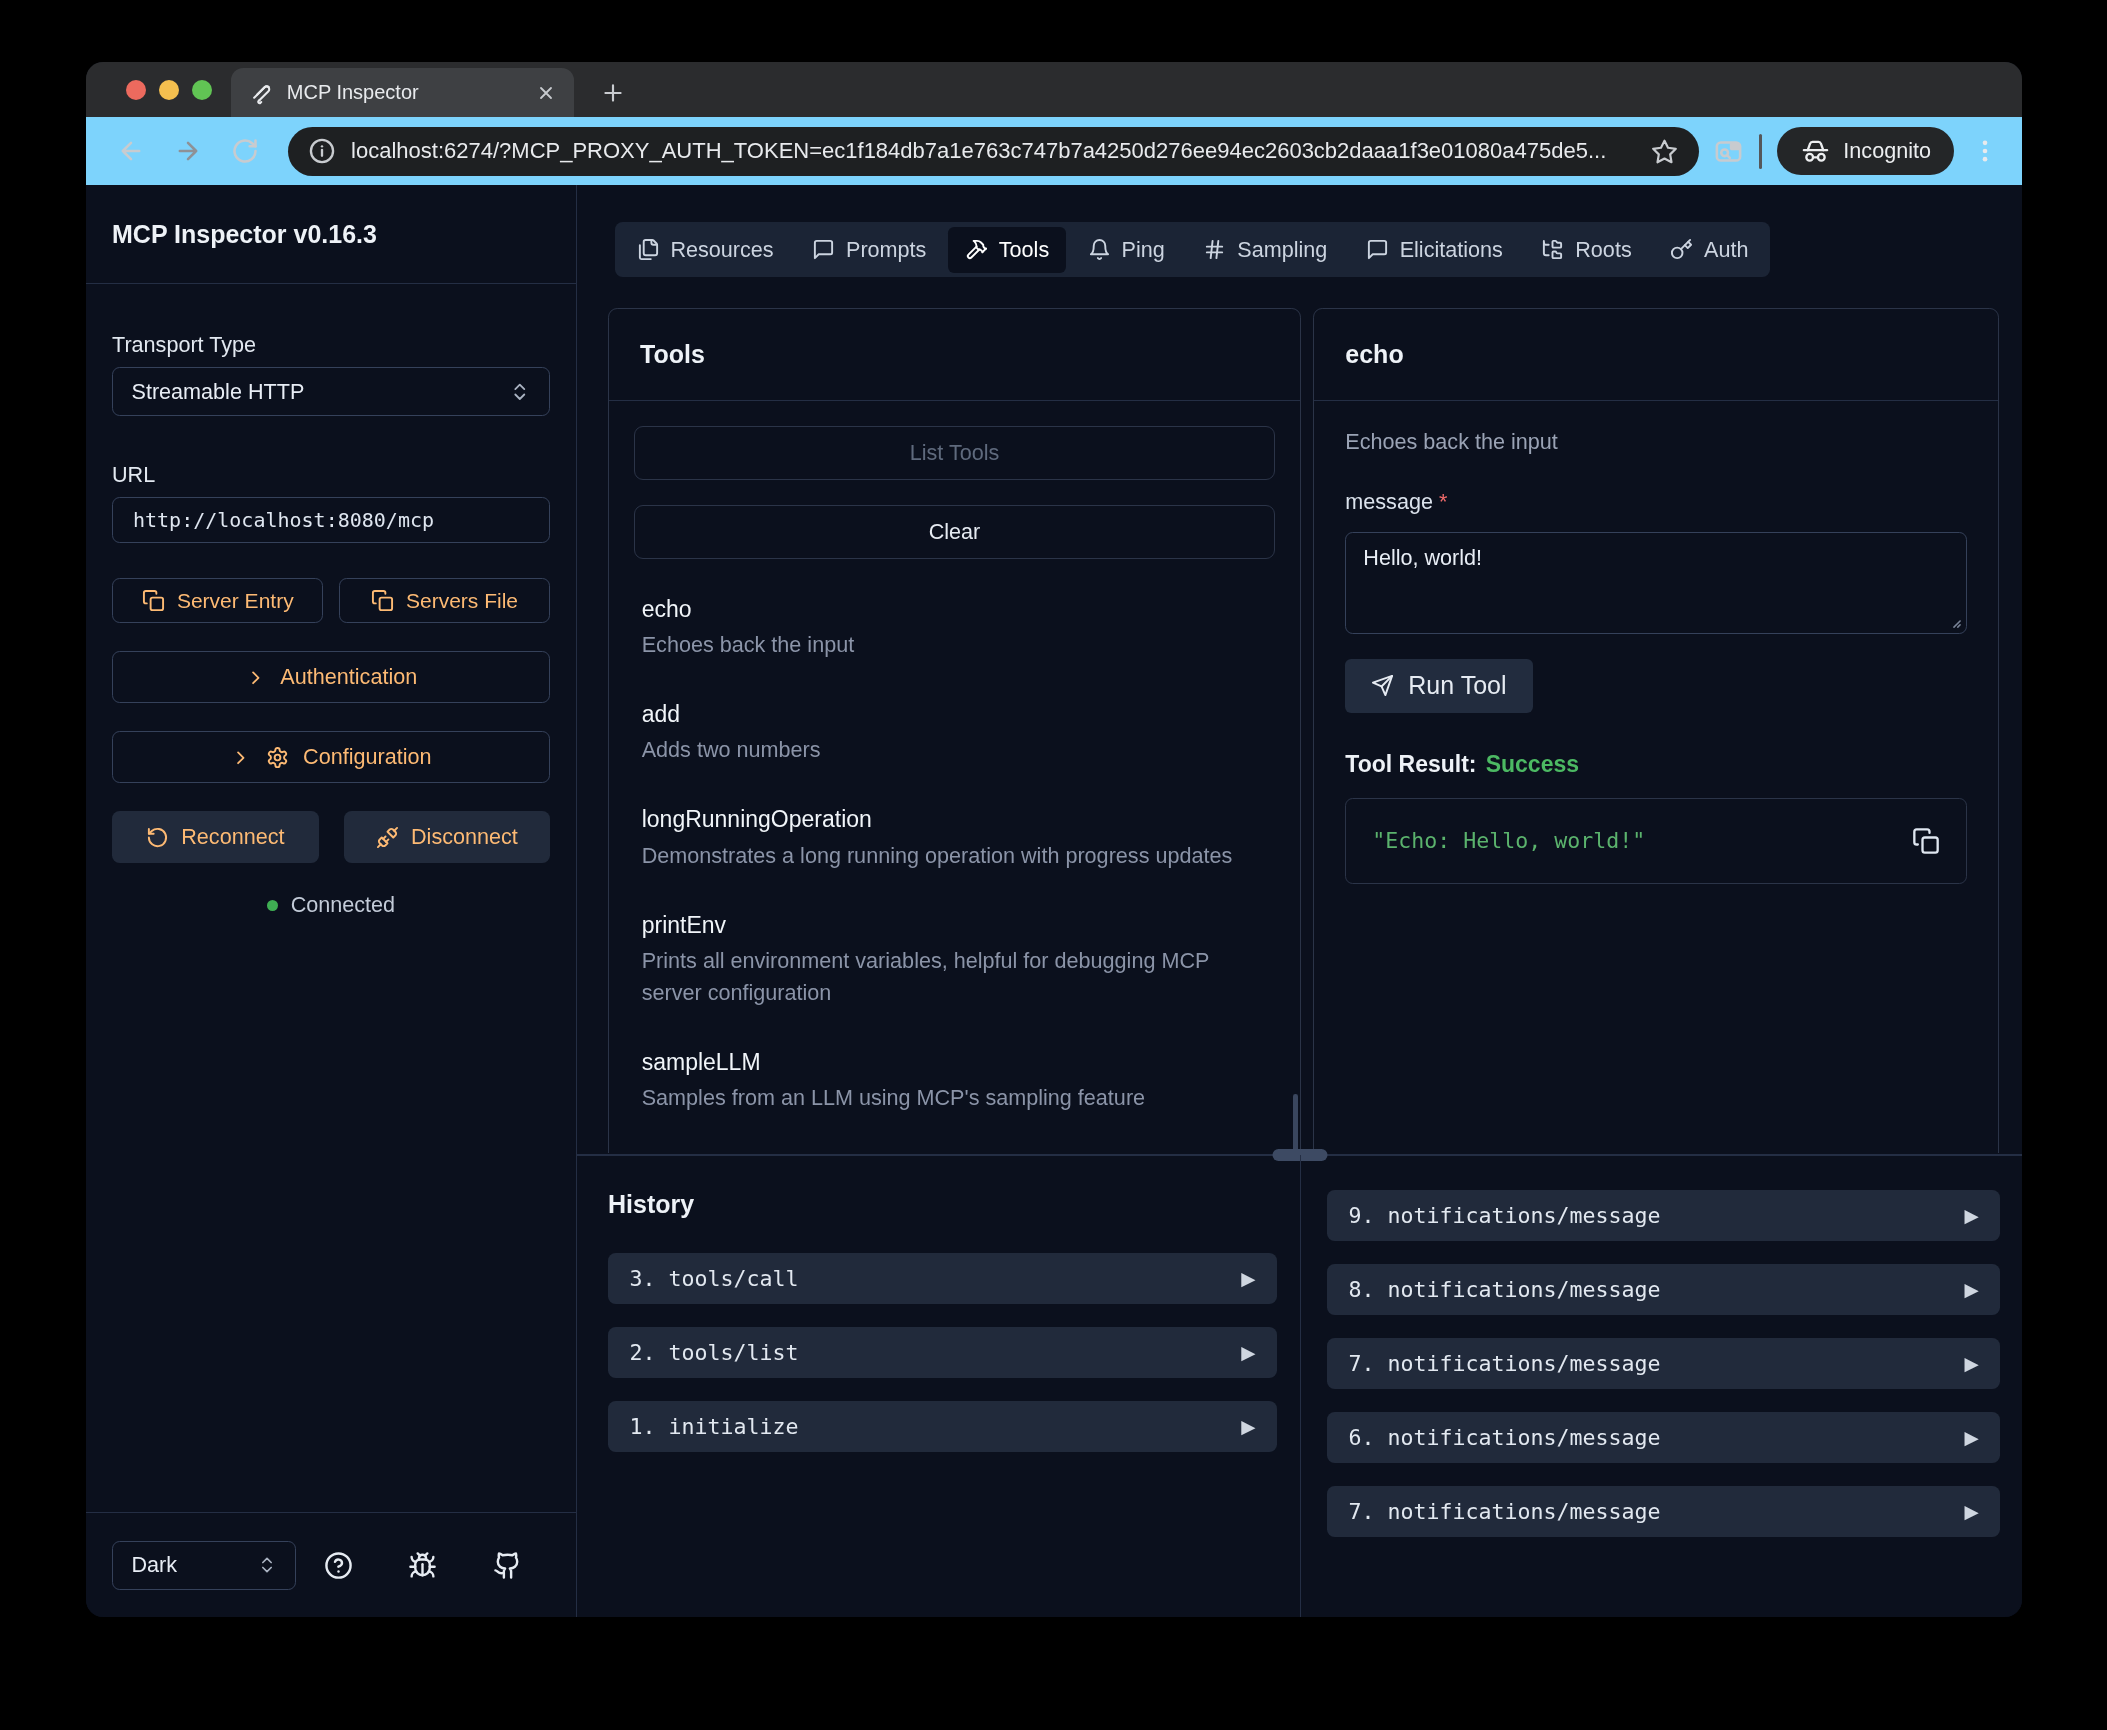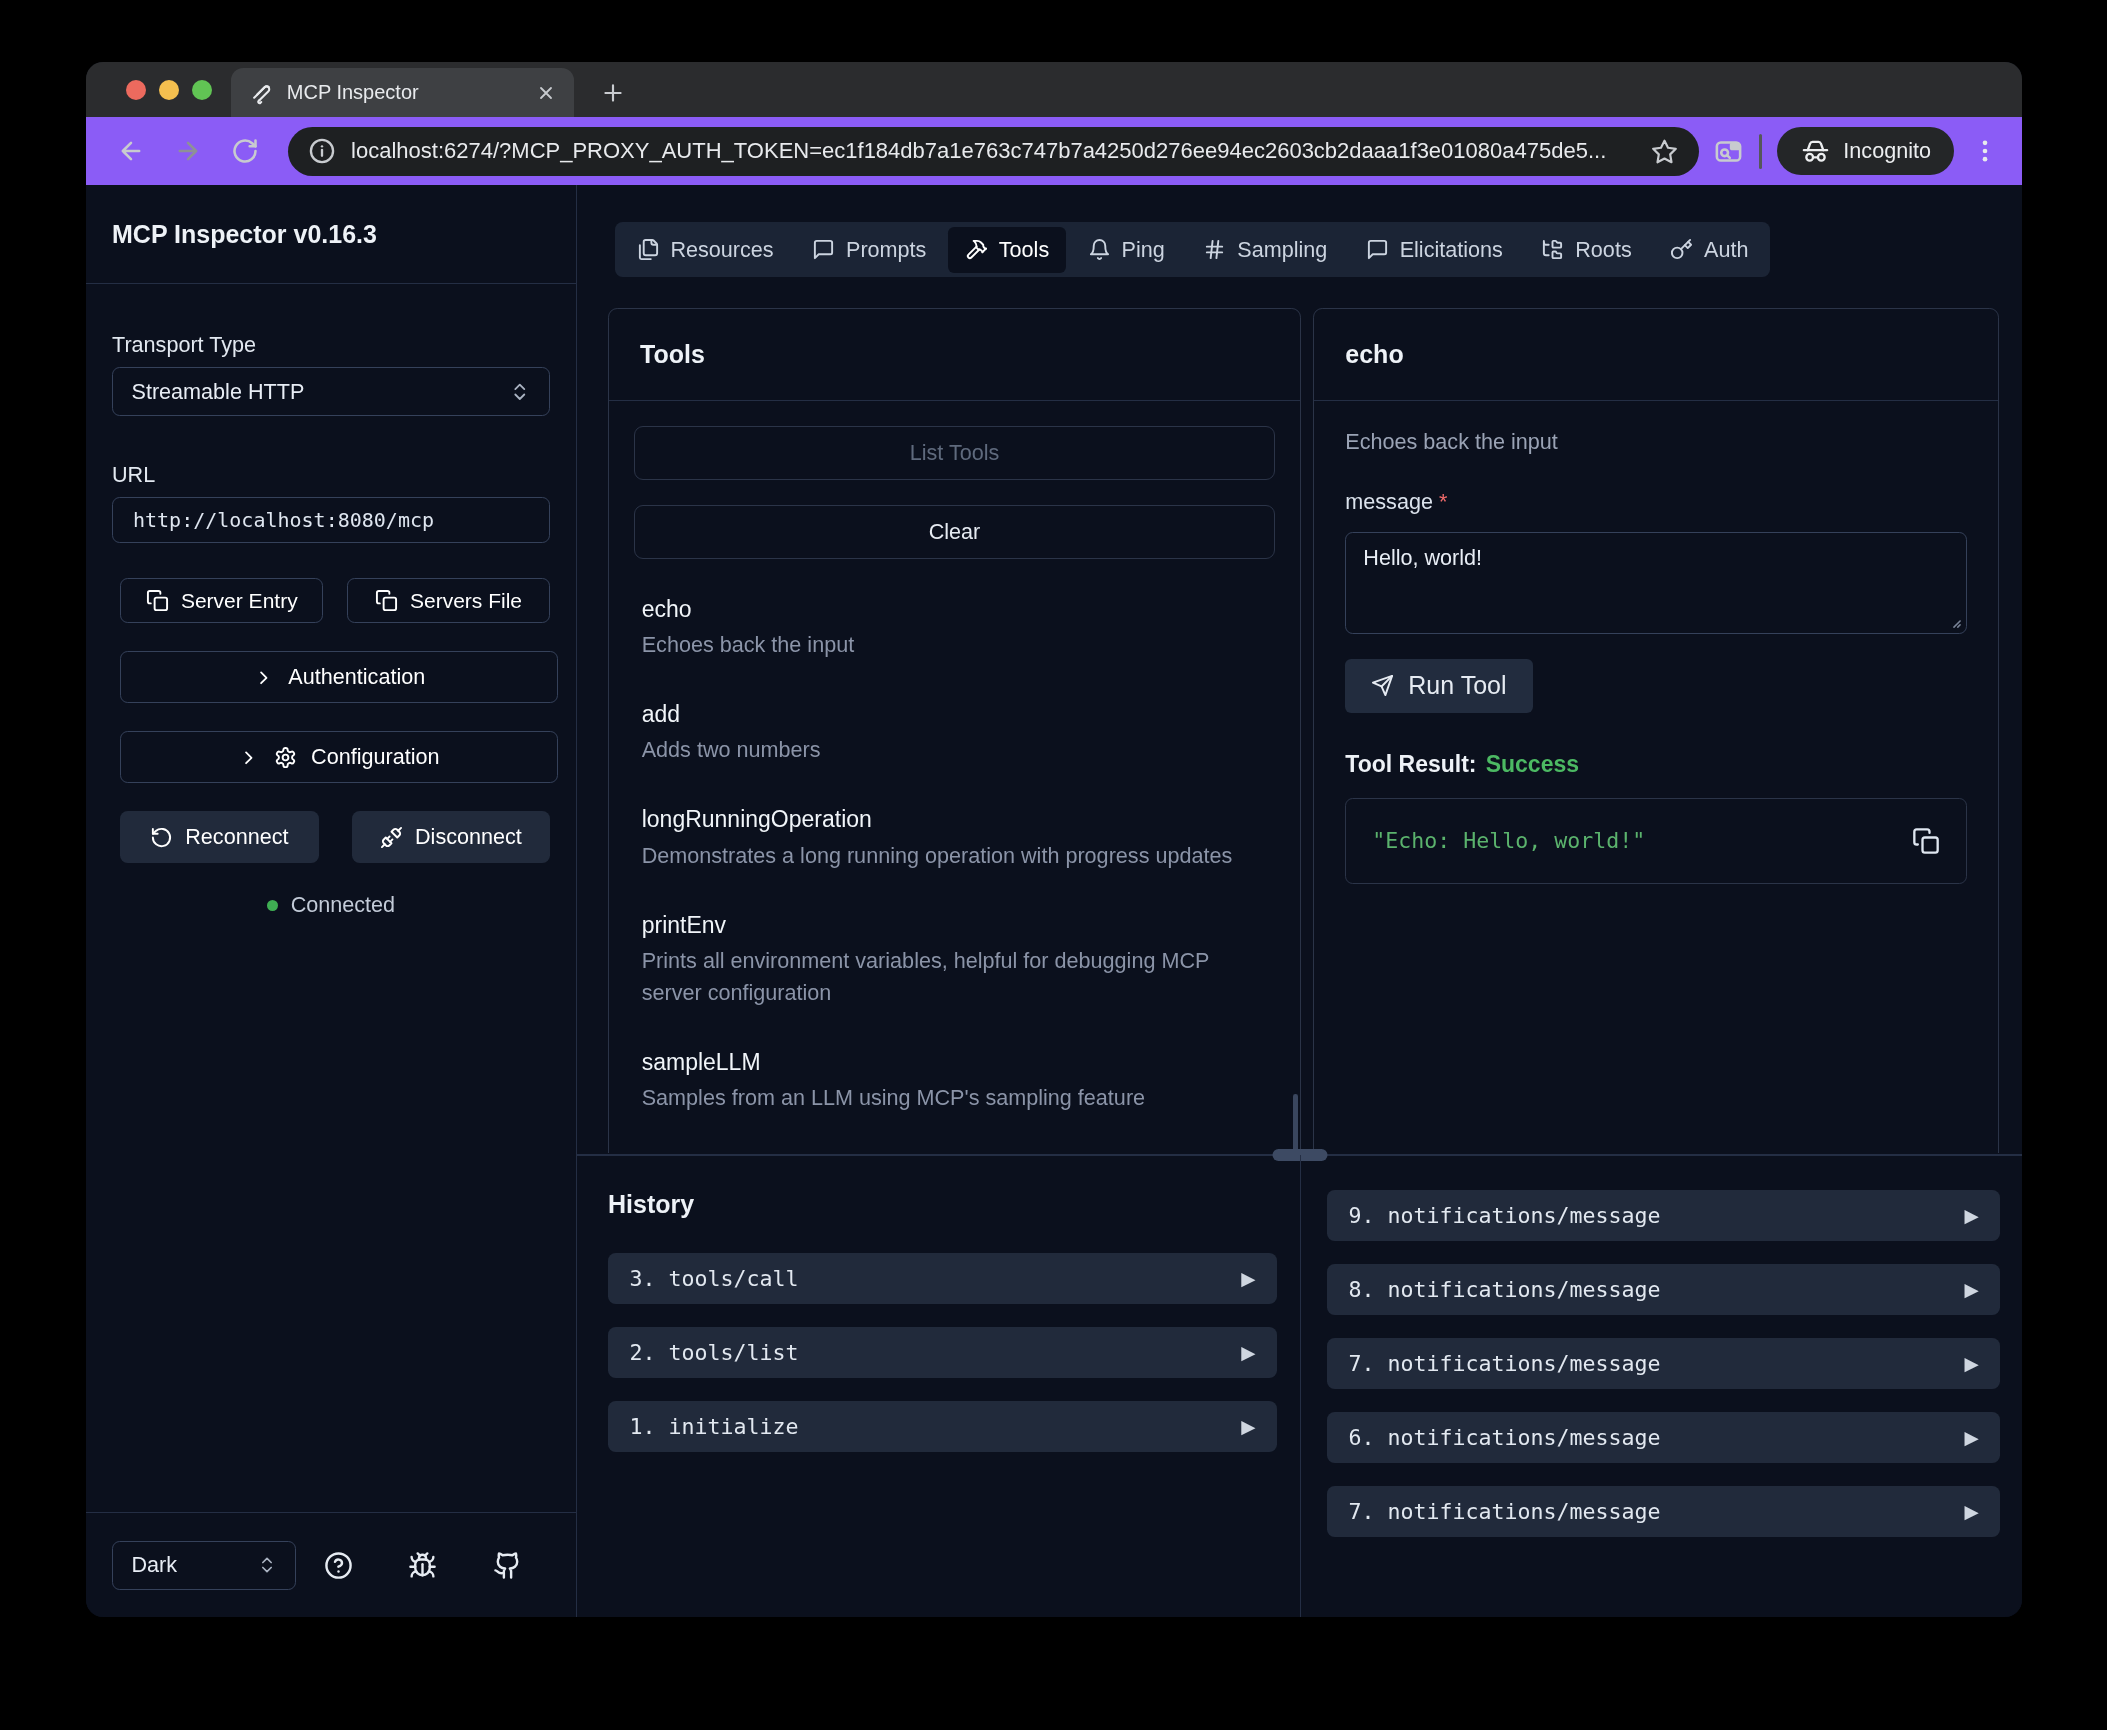--- a/index.html
+++ b/index.html
@@ -18,21 +18,21 @@
   .light { width:20px; height:20px; border-radius:50%; }
   .light.red{background:#ec6a5e}.light.yellow{background:#f4bf4f}.light.green{background:#61c454}
   .tab { position:absolute; left:145px; top:6.2px; width:343px; height:49px;
          background:#3e4043; border-radius:12.3px 12.3px 0 0; display:flex; align-items:center;
          padding:0 18.5px; gap:12.3px; color:#e8eaed; }
   .tab-label { font-size:20px; flex:1; }
   .newtab { position:absolute; left:508px; top:12.3px; width:37px; height:37px; border-radius:6.2px;
             display:flex; align-items:center; justify-content:center; color:#c9ccd0; }
 
   
-  .toolbar { height:68px; background:#8b5cf6; display:flex; align-items:center; padding:0 23px; }
+  .toolbar { height:68px; background:#7dd3fc; display:flex; align-items:center; padding:0 23px; }
   .navbtn { width:43px; height:43px; border-radius:50%; display:flex; align-items:center;
             justify-content:center; color:#c8cbcf; margin-right:14px; }
   .navbtn.fwd { color:#8e9196; }
   .urlbar { flex:1; height:49px; margin:0 14px 0 7.7px; background:#1e2022; border-radius:26px;
             display:flex; align-items:center; padding:0 20px; gap:15.4px; min-width:0; }
   .url-text { font-size:22px; color:#e8eaed; white-space:nowrap; overflow:hidden;
               text-overflow:ellipsis; flex:1; }
   .tbicon { color:#c8cbcf; display:flex; align-items:center; justify-content:center; }
   .sep { width:2.3px; height:35px; background:#55575a; margin:0 15.4px; border-radius:1.5px; }
   .incog { height:48px; background:#242628; border-radius:25px; display:flex; align-items:center;
@@ -51,23 +51,23 @@
   .fld-label { font-size:21.6px; font-weight:500; color:#e2e8f0; }
   .lbl-transport { margin-top:48px; }
   .select { margin-top:9.2px; height:49px; border:0.8px solid #35415a; border-radius:7.7px;
             display:flex; align-items:center; padding:0 18.5px; font-size:21.6px; color:#e8edf5; }
   .select .grow { flex:1; }
   .lbl-url { margin-top:46px; }
   .sb-input { margin-top:9.2px; width:100%; height:46px; border:0.8px solid #35415a; border-radius:7.7px;
               background:transparent; color:#dfe6f0; font-size:20px; padding:0 20px;
               font-family:"DejaVu Sans Mono", monospace; }
   .btn-grid2 { display:grid; grid-template-columns:1fr 1fr; gap:15.4px; margin-top:35px; }
-  .btn { border:0.8px solid #35415a; border-radius:7.7px; background:transparent; color:#ffffff;
+  .btn { border:0.8px solid #35415a; border-radius:7.7px; background:transparent; color:#fdba74;
          display:flex; align-items:center; justify-content:center; gap:12.3px; font-size:21px;
-         height:45px;margin-left:8px; }
+         height:45px; }
   .btn-wide { margin-top:28px; width:100%; height:52px; font-size:21.6px; gap:14px; }
   .btn-grid2b { display:grid; grid-template-columns:1fr 1fr; gap:25px; margin-top:28px; }
   .btn.filled { background:#212a3b; border:none; height:52px; font-size:21.6px; gap:12.3px; }
   .status { margin-top:29px; display:flex; align-items:center; justify-content:center; gap:12.3px;
             color:#c3cbd8; font-size:21.6px; }
   .dot { width:11.5px; height:11.5px; border-radius:50%; background:#3fae53; }
   .sb-footer { position:absolute; left:0; right:0; bottom:0; height:105px;
                border-top:0.8px solid #242e44; display:flex; align-items:center; padding:0 26px; }
   .theme-select { width:184px; height:49px; margin-top:0; }
   .foot-icons { flex:1; display:flex; justify-content:space-around; color:#e6ebf2; }

